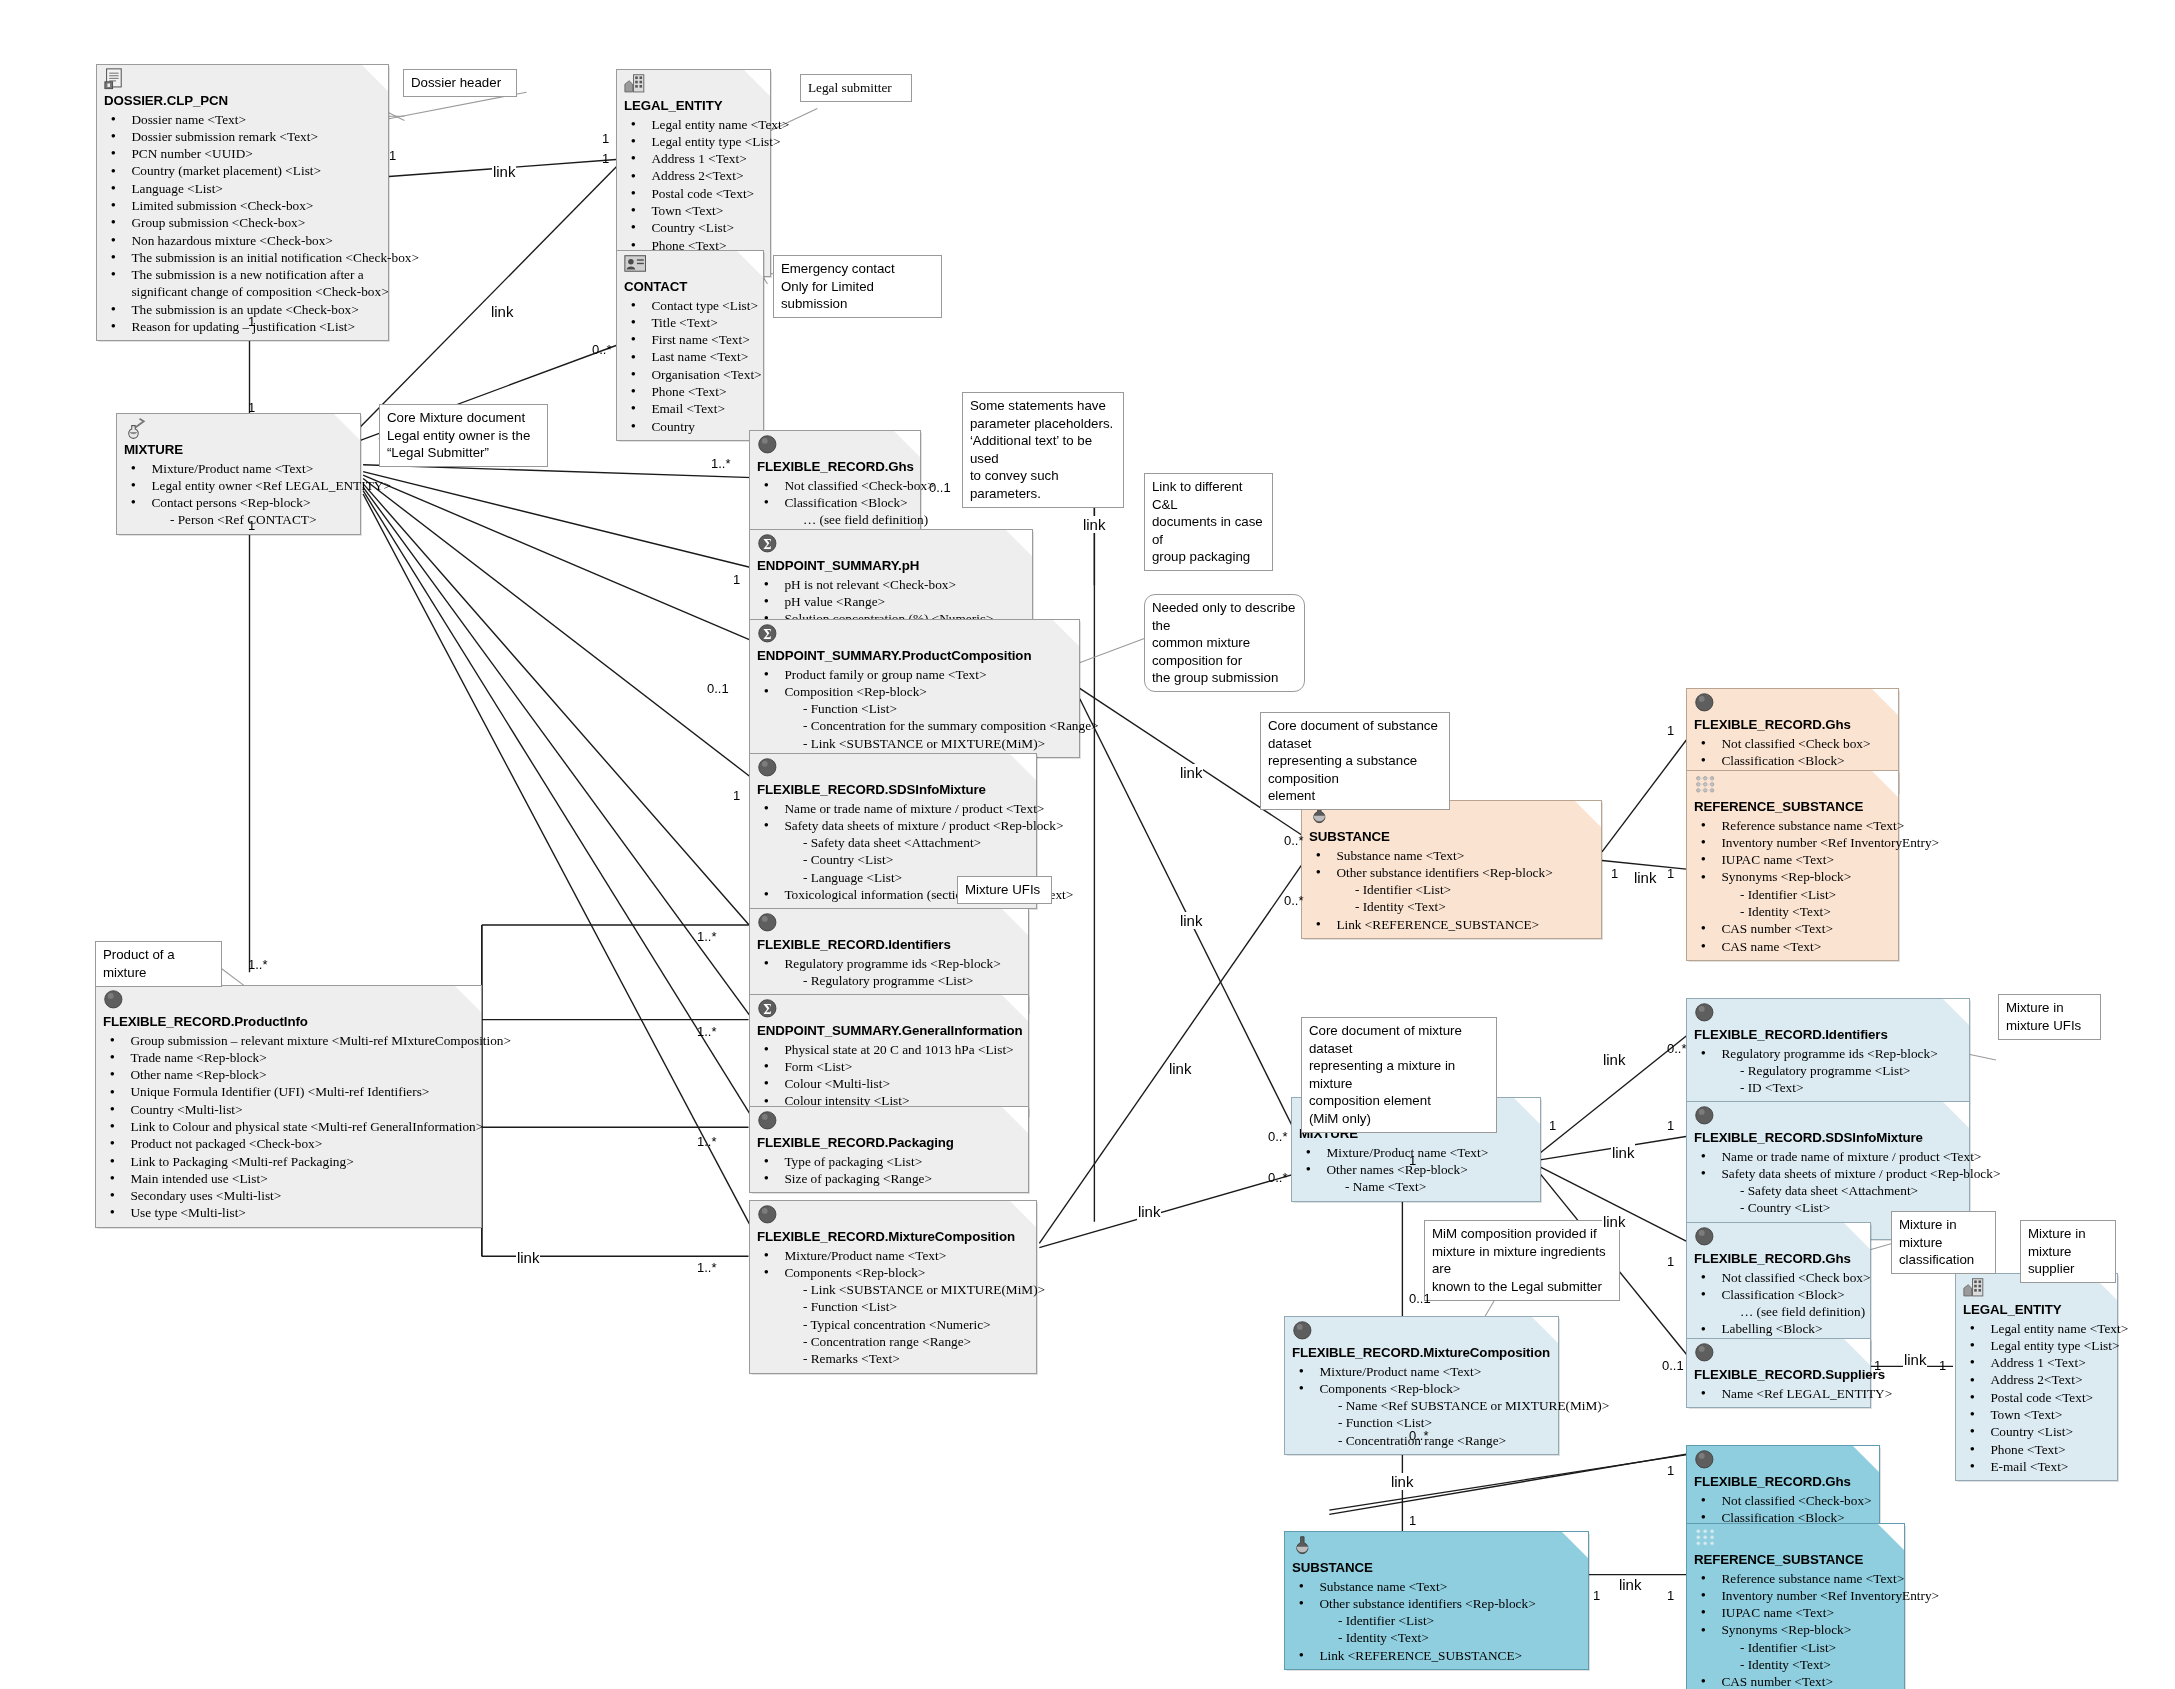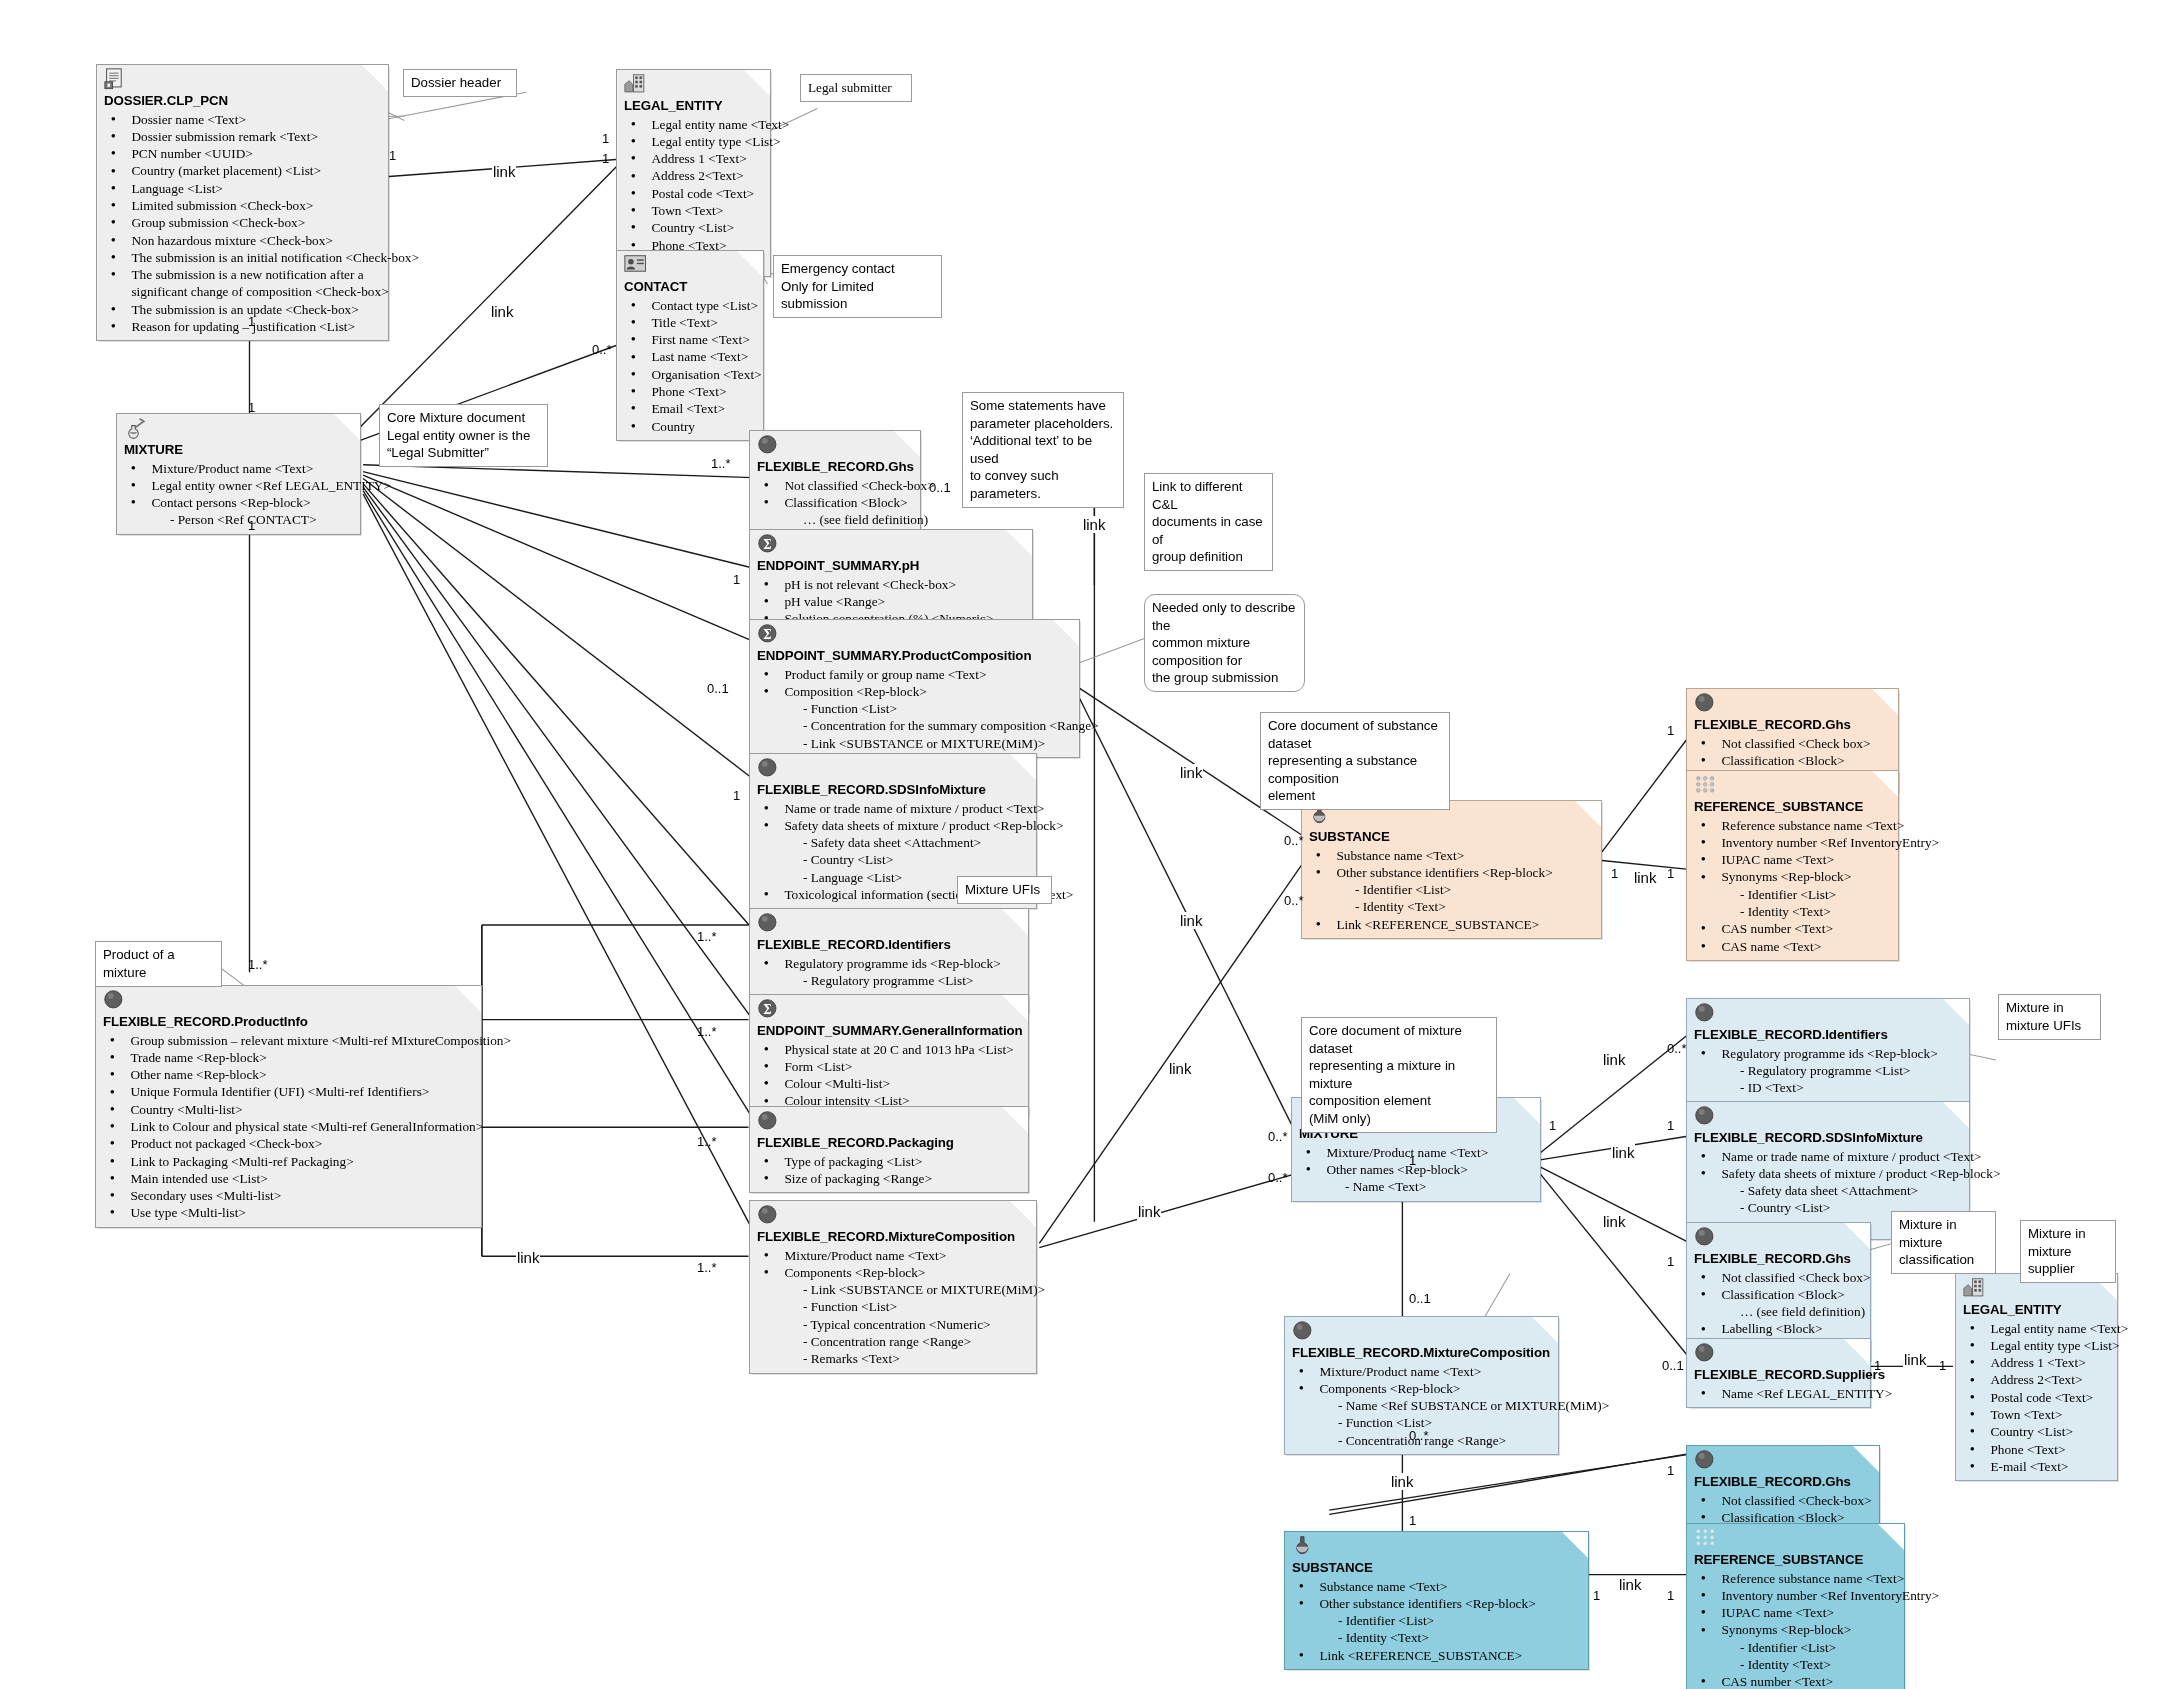--- a/index.html
+++ b/index.html
@@ -686,21 +686,21 @@
   <div class="note" style="left:962px;top:392px;width:162px;">
     <div>Some statements have</div>
     <div>parameter placeholders.</div>
     <div>‘Additional text’ to be used</div>
     <div>to convey such parameters.</div>
   </div>
 
   <div class="note" style="left:1144px;top:473px;width:129px;">
     <div>Link to different C&amp;L</div>
     <div>documents in case of</div>
-    <div>group definition</div>
+    <div>group packaging</div>
   </div>
 
   <div class="note" style="left:1144px;top:594px;width:161px;border-radius:11px;">
     <div>Needed only to describe the</div>
     <div>common mixture composition for</div>
     <div>the group submission</div>
   </div>
 
   <div class="note" style="left:957px;top:876px;width:95px;">
     <div>Mixture UFIs</div>
@@ -731,20 +731,25 @@
   <div class="note" style="left:1891px;top:1211px;width:105px;">
     <div>Mixture in mixture</div>
     <div>classification</div>
   </div>
 
   <div class="note" style="left:2020px;top:1220px;width:96px;">
     <div>Mixture in</div>
     <div>mixture supplier</div>
   </div>
 
+  <div class="note" style="left:1424px;top:1220px;width:196px;">
+    <div>MiM composition provided if</div>
+    <div>mixture in mixture ingredients are</div>
+    <div>known to the Legal submitter</div>
+  </div>
 
   <div class="mult" style="left:389px;top:148px;">1</div>
   <div class="mult" style="left:602px;top:131px;">1</div>
   <div class="mult" style="left:602px;top:151px;">1</div>
   <div class="mult" style="left:248px;top:314px;">1</div>
   <div class="mult" style="left:248px;top:400px;">1</div>
   <div class="mult" style="left:592px;top:342px;">0..*</div>
   <div class="mult" style="left:248px;top:518px;">1</div>
   <div class="mult" style="left:711px;top:456px;">1..*</div>
   <div class="mult" style="left:929px;top:480px;">0..1</div>

